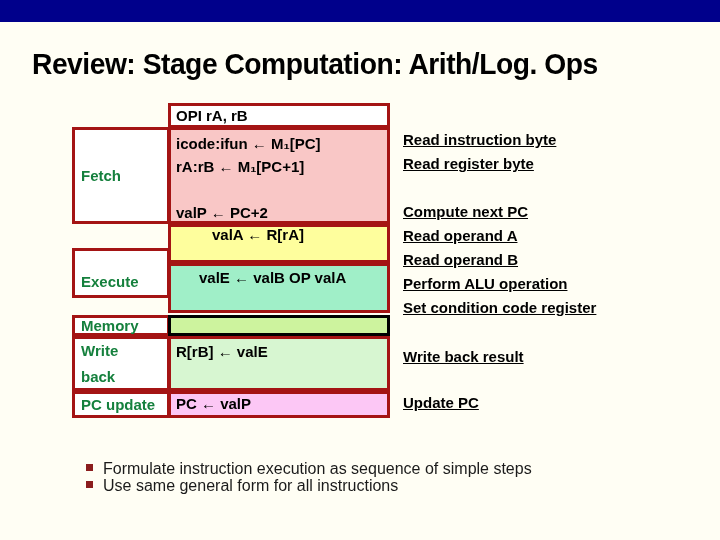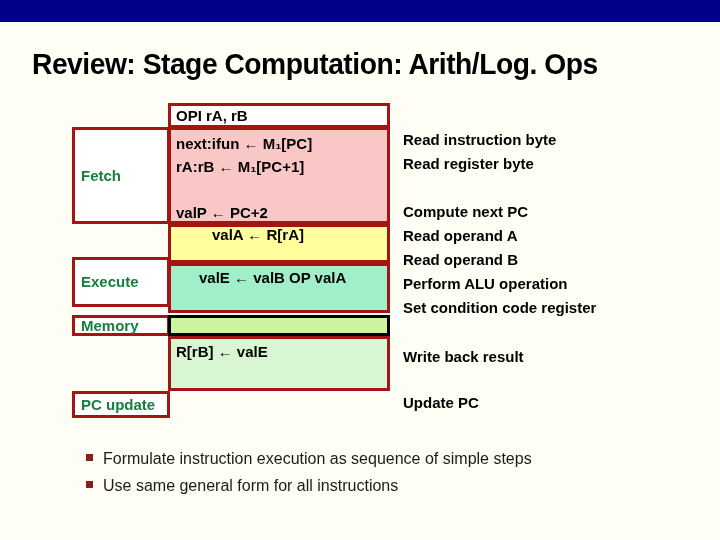--- a/index.html
+++ b/index.html
@@ -13,21 +13,21 @@
          font-size:30px;font-weight:bold;color:#000;letter-spacing:-0.5px;
          transform:scaleX(0.94);transform-origin:left top;white-space:nowrap;}
 
   
   .stage-cell{position:absolute;left:72px;width:98px;box-sizing:border-box;
               border:3px solid #A41414;background:#fff;
               display:flex;align-items:center;padding-left:6px;
               font-size:15px;font-weight:bold;color:#15803d;line-height:26px;}
   .cell-fetch   {top:127px;height:97px;}
   .cell-decode  {top:224px;height:39px;}
-  .cell-execute {top:257px;height:50px;}
+  .cell-execute {top:248px;height:50px;align-items:flex-end;}
   .cell-memory  {top:315px;height:21px;line-height:14px;}
   .cell-writeback{top:336px;height:55px;}
   .cell-pcupdate{top:391px;height:27px;line-height:18px;}
   .cell-writeback .stage-label{width:50px;}
 
   
   .comp-box{position:absolute;left:168px;width:222px;box-sizing:border-box;
             border:3px solid #A41414;color:#000;font-size:15px;font-weight:bold;
             padding-left:5px;}
   .box-opi      {top:103px;height:25px;background:#fff;line-height:18px;padding-top:1px;}
@@ -39,21 +39,21 @@
   .box-execute  {top:263px;height:50px;background:#A0EFC8;padding-top:1px;padding-left:28px;}
   .box-execute .box-line{line-height:22px;}
   .box-memory   {top:315px;height:21px;background:#CDF39E;border:3px solid #000;}
   .box-writeback{top:336px;height:55px;background:#D7F6D1;padding-top:2px;}
   .box-writeback .box-line{line-height:22px;}
   .box-pcupdate {top:391px;height:27px;background:#FCC7F5;}
   .box-pcupdate .box-line{line-height:20px;}
 
   
   .desc{position:absolute;left:403px;font-size:15px;font-weight:bold;color:#000;
-        white-space:nowrap;line-height:18px;}
+        white-space:nowrap;line-height:18px;text-decoration:underline;}
 
   
   .bullet-row{position:absolute;left:86px;display:flex;align-items:flex-start;}
   .bullet-marker{width:7px;height:7px;background:#8B1D1D;margin-top:5px;
                  flex:0 0 auto;display:inline-block;}
   .bullet-text{margin-left:10px;font-size:16px;color:#1b1b1b;line-height:19px;
                white-space:nowrap;}
 </style>
 </head>
 <body>
@@ -66,60 +66,66 @@
 
   <div class="stage-cell cell-fetch">
     <span class="stage-label">Fetch</span>
   </div>
   <div class="stage-cell cell-execute">
     <span class="stage-label">Execute</span>
   </div>
   <div class="stage-cell cell-memory">
     <span class="stage-label">Memory</span>
   </div>
+  <div class="stage-cell cell-writeback">
+    <span class="stage-label">Write back</span>
+  </div>
   <div class="stage-cell cell-pcupdate">
     <span class="stage-label">PC update</span>
   </div>
 
   <div class="comp-box box-opi">
     <span>OPI rA, rB</span>
   </div>
 
   <div class="comp-box box-fetch">
-    <div class="box-line">next:ifun ← M₁[PC]</div>
+    <div class="box-line">icode:ifun ← M₁[PC]</div>
     <div class="box-line">rA:rB ← M₁[PC+1]</div>
     <div class="box-line line-valp">valP ← PC+2</div>
   </div>
 
   <div class="comp-box box-decode">
     <div class="box-line">valA ← R[rA]</div>
   </div>
 
   <div class="comp-box box-execute">
     <div class="box-line">valE ← valB OP valA</div>
   </div>
 
   <div class="comp-box box-memory"></div>
 
   <div class="comp-box box-writeback">
     <div class="box-line">R[rB] ← valE</div>
   </div>
 
+  <div class="comp-box box-pcupdate">
+    <div class="box-line">PC ← valP</div>
+  </div>
 
   <div class="desc" style="top:131px">Read instruction byte</div>
   <div class="desc" style="top:155px">Read register byte</div>
   <div class="desc" style="top:203px">Compute next PC</div>
   <div class="desc" style="top:227px">Read operand A</div>
   <div class="desc" style="top:251px">Read operand B</div>
   <div class="desc" style="top:275px">Perform ALU operation</div>
   <div class="desc" style="top:299px">Set condition code register</div>
   <div class="desc" style="top:348px">Write back result</div>
   <div class="desc" style="top:394px">Update PC</div>
 
-  <div class="bullet-row" style="top:449px">
+  <div class="bullet-row" style="top:459px">
     <span class="bullet-marker"></span>
     <span class="bullet-text">Formulate instruction execution as sequence of simple steps</span>
   </div>
   <div class="bullet-row" style="top:476px">
     <span class="bullet-marker"></span>
     <span class="bullet-text">Use same general form for all instructions</span>
   </div>
 
 </div>
 

